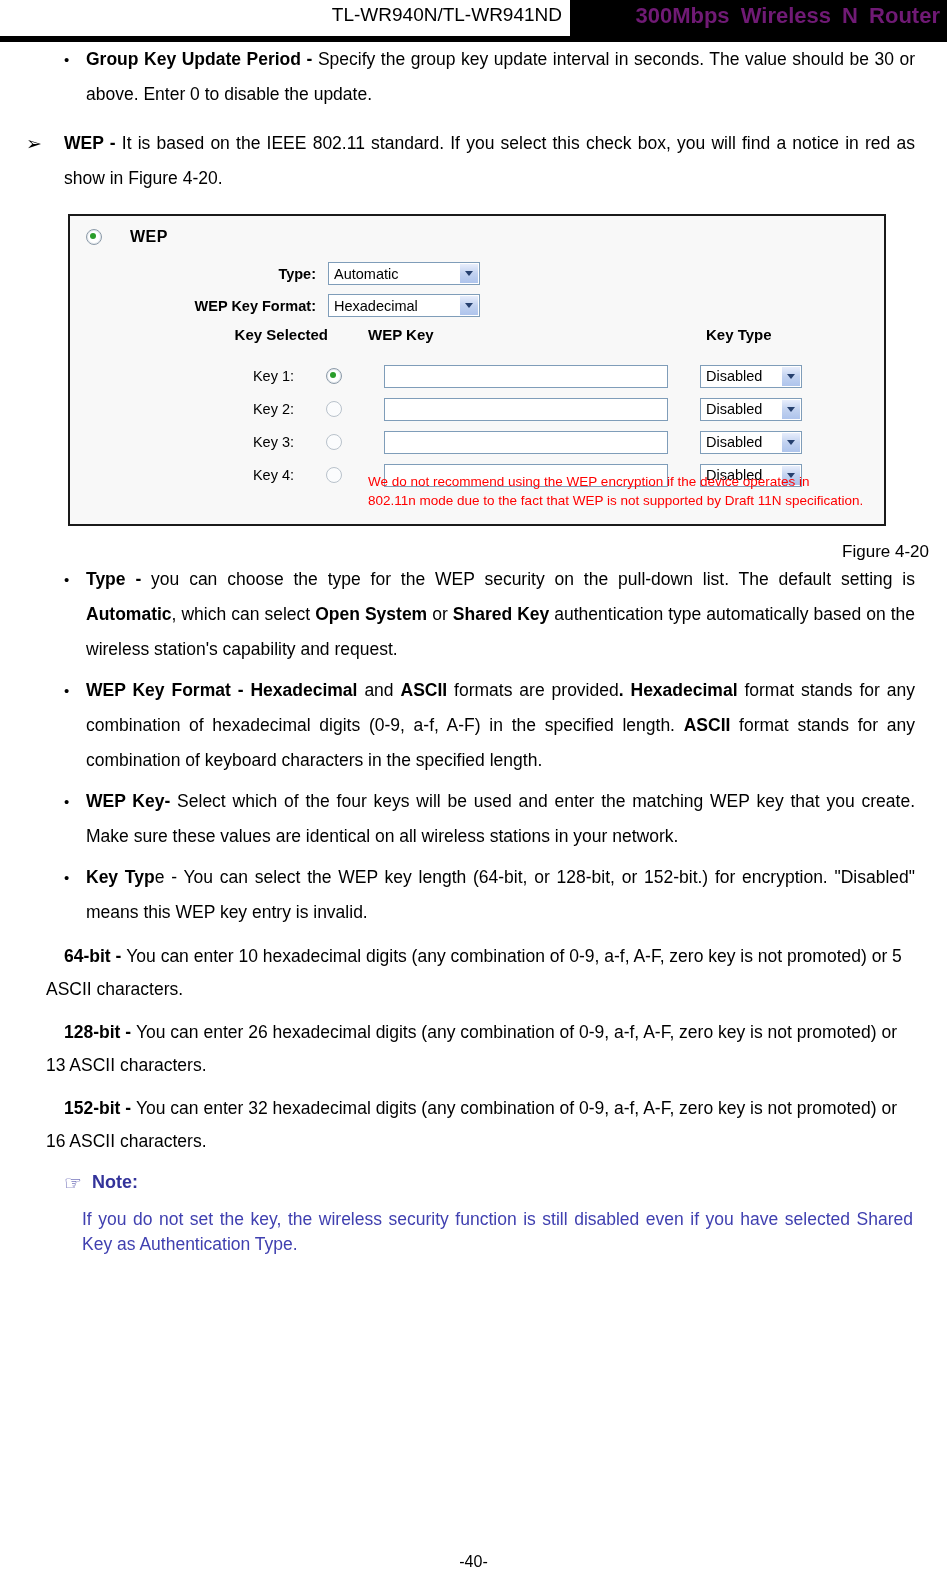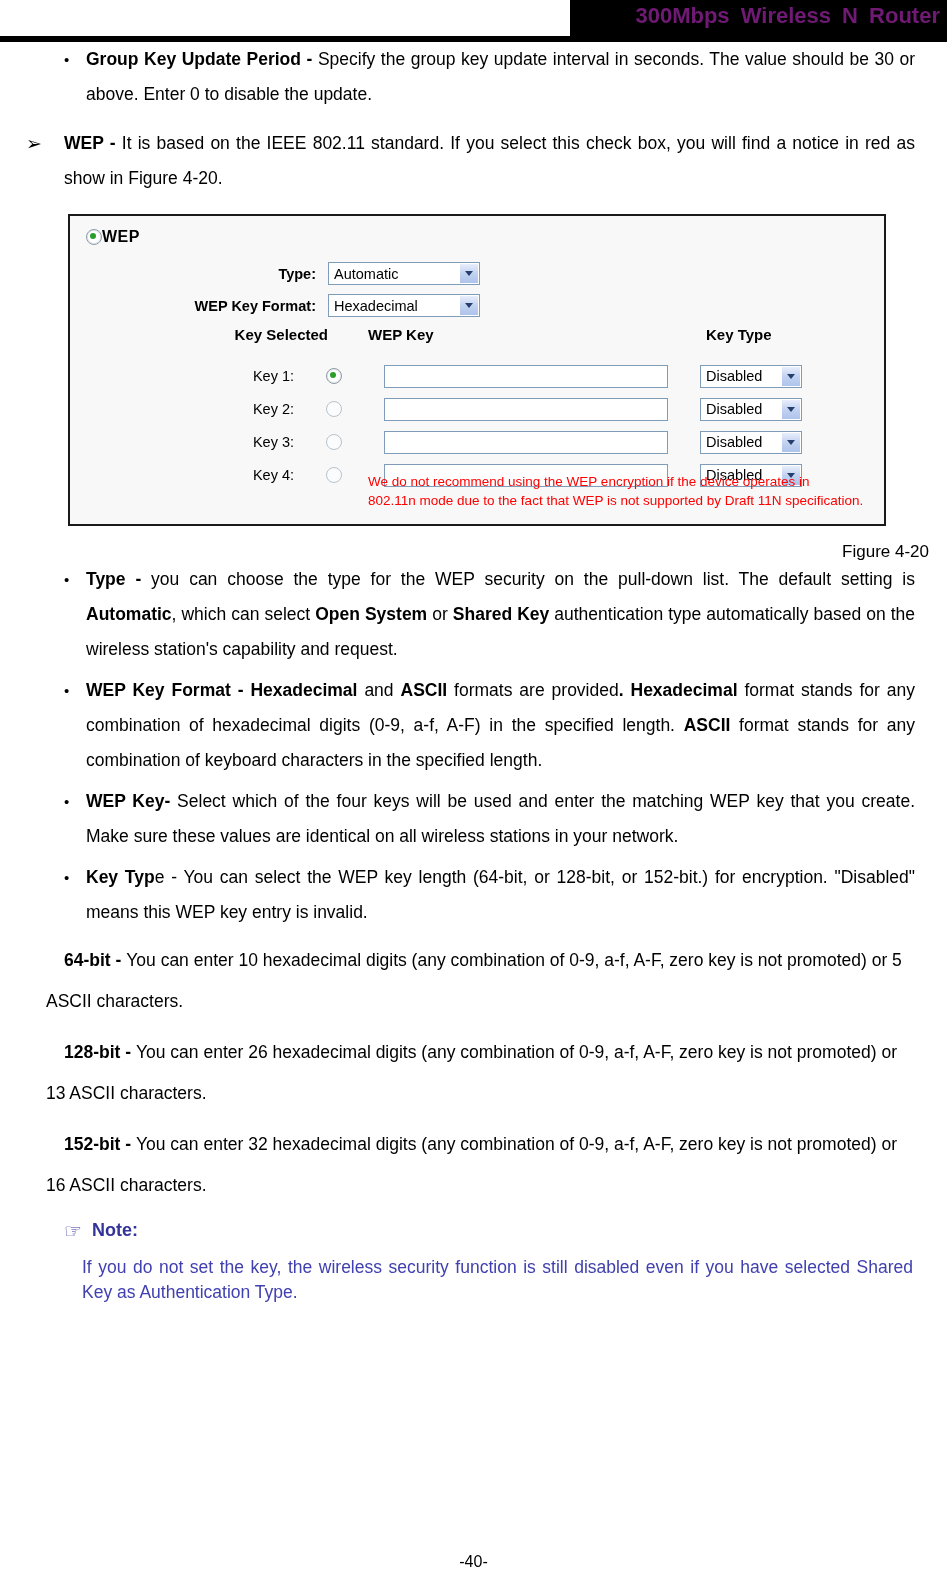--- a/index.html
+++ b/index.html
@@ -102,21 +102,21 @@
     top: 0;
     font-size: 19px;
     line-height: 35px;
   }
 
   .plain-para {
     margin: 10px 0 2px 0;
     padding-left: 28px;
     padding-right: 14px;
     font-size: 17.5px;
-    line-height: 41px;
+    line-height: 33px;
     text-align: left;
     text-indent: -4px;
   }
   .plain-para .lead {
     padding-left: 22px;
     font-weight: bold;
   }
 
   b, .b { font-weight: bold; }
 
@@ -134,21 +134,21 @@
     box-sizing: border-box;
     font-size: 14.5px;
   }
 
   .wep-head {
     position: absolute;
     left: 16px;
     top: 12px;
     display: flex;
     align-items: center;
-    gap: 0;
+    gap: 28px;
   }
   .radio-on {
     width: 14px;
     height: 14px;
     border-radius: 50%;
     border: 1px solid #8c9aa8;
     background: #ffffff;
     position: relative;
     box-shadow: inset 0 0 0 1px #e4e9ee;
     flex: none;
@@ -352,20 +352,21 @@
     font-size: 16px;
     color: #000;
   }
 </style>
 </head>
 <body>
 
 <div class="header">
   <div class="header-rule"></div>
   <div class="header-black-bar"></div>
+  <div class="header-model">TL-WR940N/TL-WR941ND</div>
   <div class="header-product">300Mbps Wireless N Router</div>
 </div>
 
 <div class="content">
 
   <div class="bullet-item">
     <span class="marker">•</span>
     <b>Group Key Update Period - </b><span>Specify the group key update interval in seconds. The value should be 30 or above. Enter 0 to disable the update.</span>
   </div>
 

